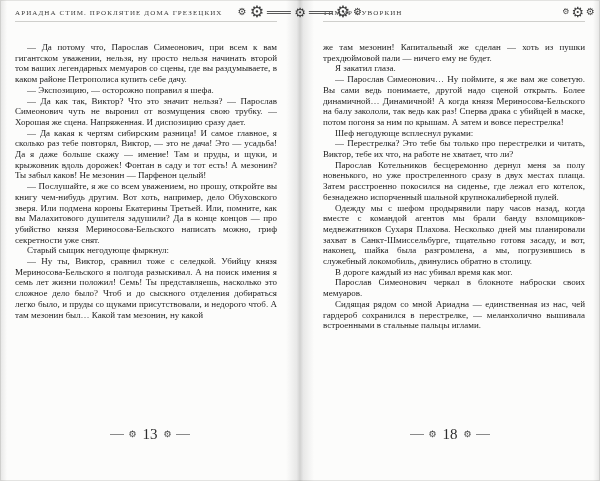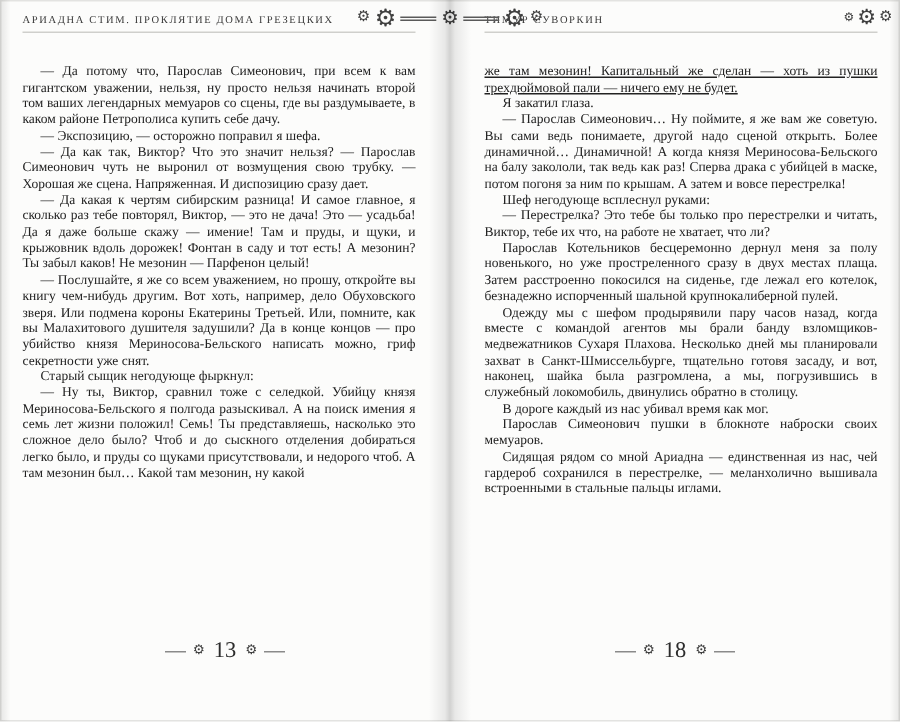--- a/index.html
+++ b/index.html
@@ -43,21 +43,21 @@
   .head-rule { height:1px; background:#cfcfcc; margin-top:4px; }
 
   .body-text {
     margin-top:20px;
     font-size:9px;
     line-height:1.19;
     text-align:justify;
     hyphens:auto;
   }
   .body-text p { text-indent:12px; }
-  .body-text p.no-indent { text-indent:0;text-decoration:underline; }
+  .body-text p.no-indent { text-indent:0; }
 
   .page-footer {
     position:absolute; bottom:9px; left:0; right:0;
     display:flex; align-items:center; justify-content:center; gap:4px;
   }
   .page-number { font-size:15px; color:#2c2c2c; padding:0 2px; }
 
   .gear {
     font-family:"DejaVu Sans", sans-serif;
     color:#3f3f3f;
@@ -114,21 +114,21 @@
     <div class="head-rule"></div>
     <div class="body-text">
         <p class="no-indent">же там мезонин! Капитальный же сделан — хоть из пушки трехдюймовой пали — ничего ему не будет.</p>
         <p>Я закатил глаза.</p>
         <p>— Парослав Симеонович… Ну поймите, я же вам же советую. Вы сами ведь понимаете, другой надо сценой открыть. Более динамичной… Динамичной! А когда князя Мериносова-Бельского на балу закололи, так ведь как раз! Сперва драка с убийцей в маске, потом погоня за ним по крышам. А затем и вовсе перестрелка!</p>
         <p>Шеф негодующе всплеснул руками:</p>
         <p>— Перестрелка? Это тебе бы только про перестрелки и читать, Виктор, тебе их что, на работе не хватает, что ли?</p>
         <p>Парослав Котельников бесцеремонно дернул меня за полу новенького, но уже простреленного сразу в двух местах плаща. Затем расстроенно покосился на сиденье, где лежал его котелок, безнадежно испорченный шальной крупнокалиберной пулей.</p>
         <p>Одежду мы с шефом продырявили пару часов назад, когда вместе с командой агентов мы брали банду взломщиков-медвежатников Сухаря Плахова. Несколько дней мы планировали захват в Санкт-Шмиссельбурге, тщательно готовя засаду, и вот, наконец, шайка была разгромлена, а мы, погрузившись в служебный локомобиль, двинулись обратно в столицу.</p>
         <p>В дороге каждый из нас убивал время как мог.</p>
-        <p>Парослав Симеонович пушки в блокноте наброски своих мемуаров.</p>
+        <p>Парослав Симеонович черкал в блокноте наброски своих мемуаров.</p>
         <p>Сидящая рядом со мной Ариадна — единственная из нас, чей гардероб сохранился в перестрелке, — меланхолично вышивала встроенными в стальные пальцы иглами.</p>
       </div>
     <div class="page-footer">
       <span class="frule"></span>
       <span class="gear sz9">⚙</span>
       <span class="page-number">18</span>
       <span class="gear sz9">⚙</span>
       <span class="frule"></span>
     </div>
   </div>

